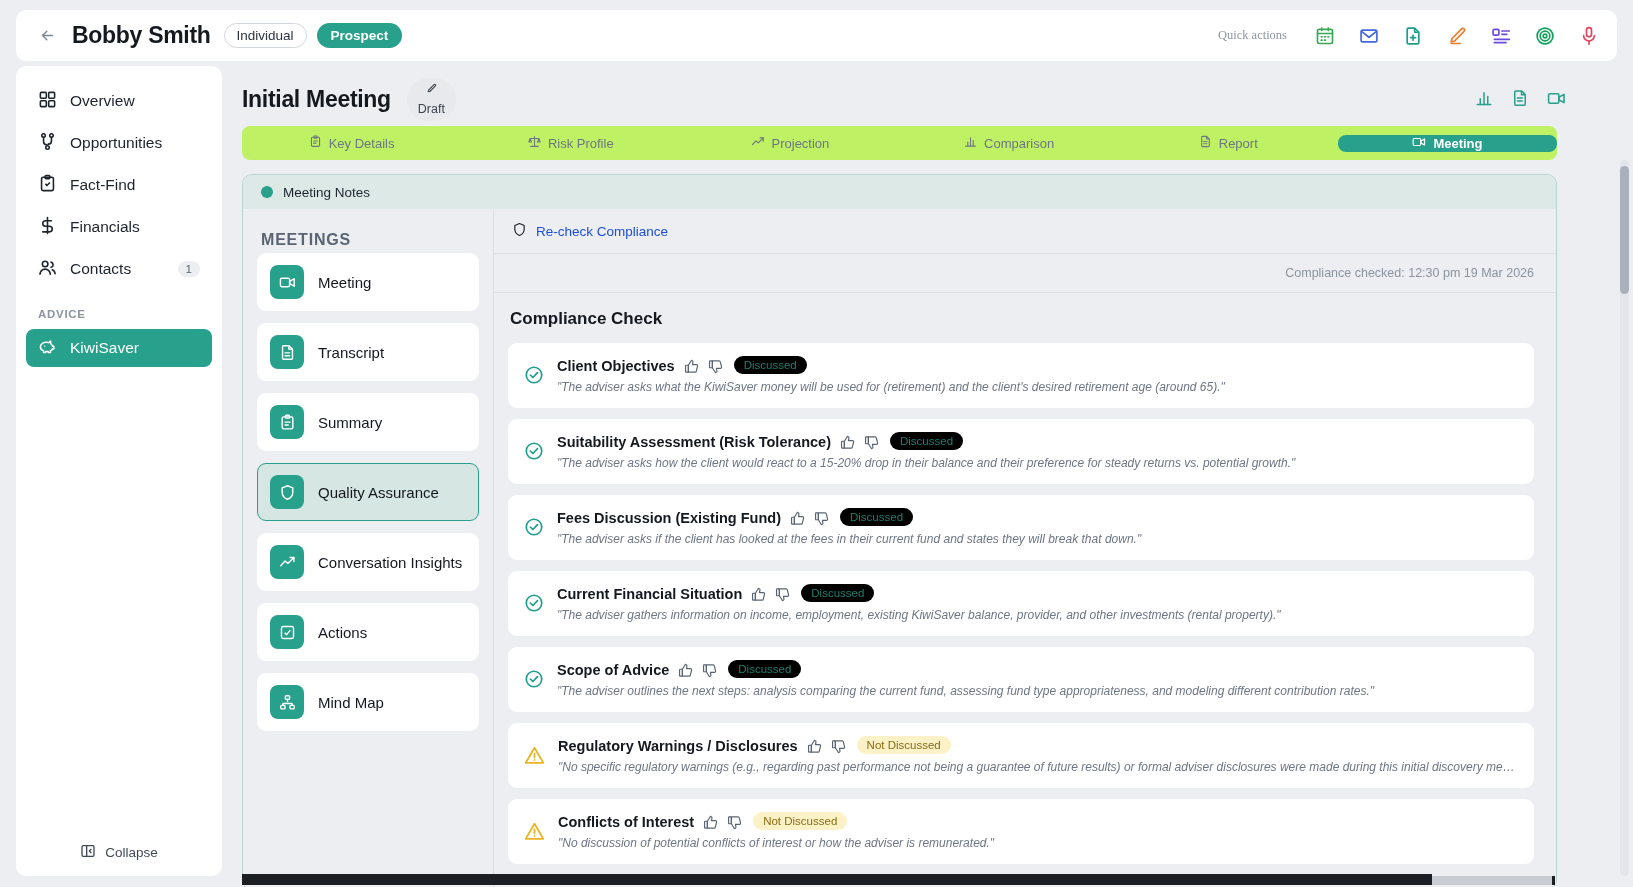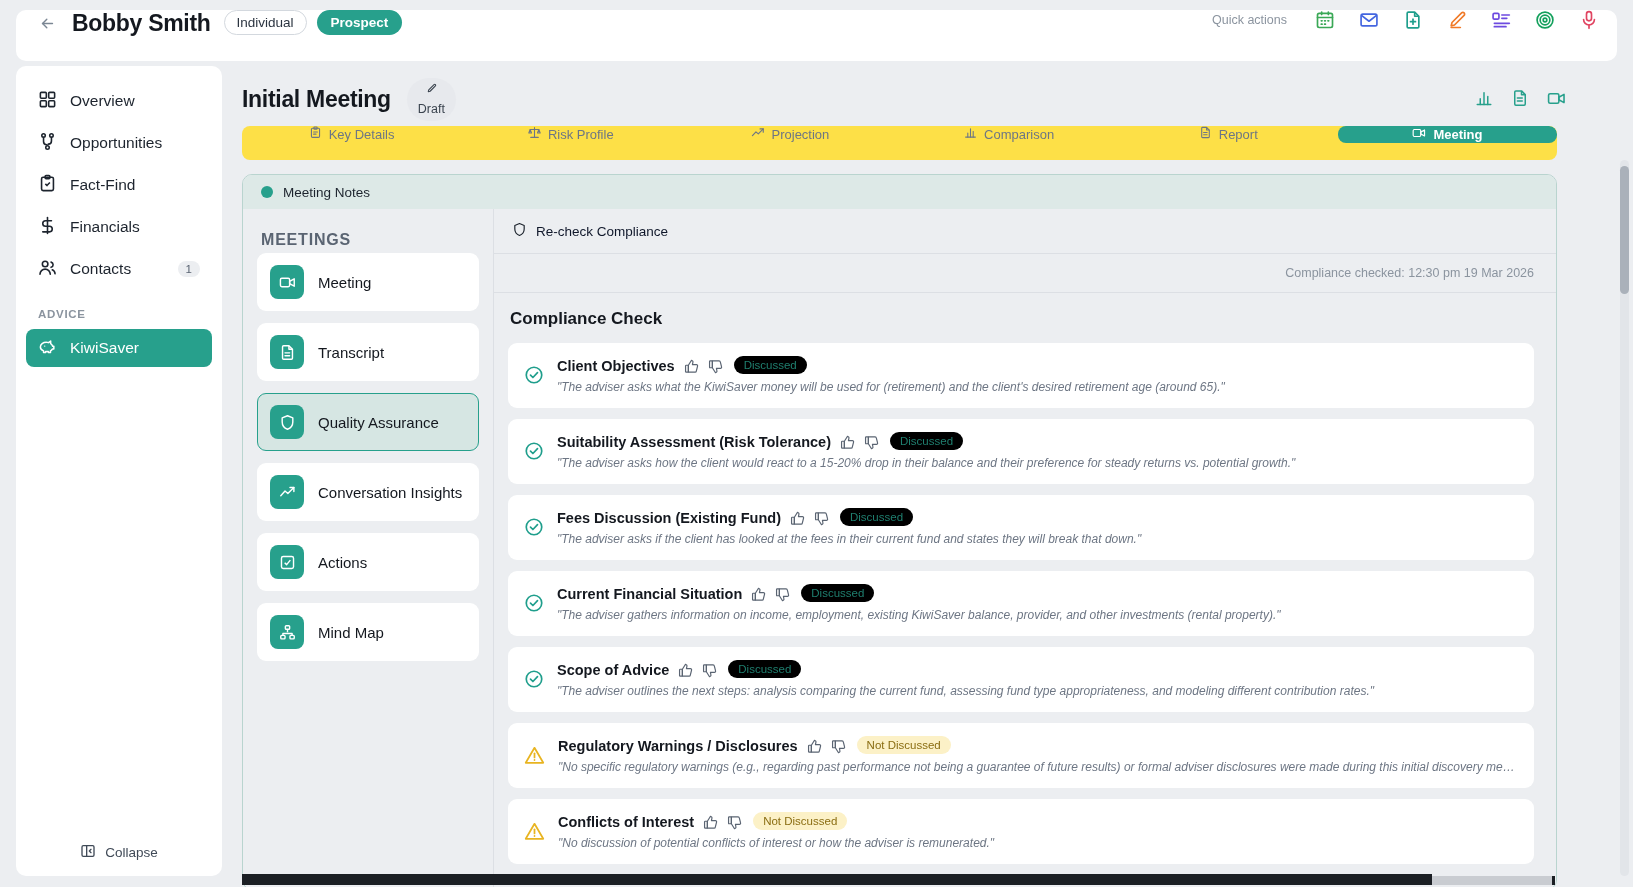--- a/index.html
+++ b/index.html
@@ -8,36 +8,36 @@
     background: #eceef1;
     font-family: "Liberation Sans", sans-serif;
     overflow: hidden;
   }
   .app { position: relative; width: 1633px; height: 887px; }
 
   
   .topbar {
     position: absolute; left: 16px; top: 10px; right: 16px; height: 51px;
     background: #fff; border-radius: 10px;
-    display: flex; align-items: flex-start; padding: 0 18px;
+    display: flex; align-items: center; padding: 0 18px;
   }
   .back-btn {
     width: 26px; height: 26px; display: flex; align-items: center; justify-content: center;
     color: #7b8794; font-size: 19px; cursor: pointer; margin-right: 12px;
   }
   .client-name { font-size: 23px; font-weight: bold; color: #14181f; letter-spacing: -0.3px; }
   .pill-outline {
     margin-left: 13px; border: 1px solid #d3d8de; border-radius: 999px;
     padding: 4px 12px; font-size: 13.5px; color: #2b3440; background: #fff;
   }
   .pill-solid {
     margin-left: 10px; background: #27a08c; color: #fff; border-radius: 999px;
     padding: 5px 14px; font-size: 13.5px; font-weight: 600;
   }
-  .quick-wrap { margin-left: auto; display: flex; align-items: center; gap: 24px; }
+  .quick-wrap { margin-left: auto; display: flex; align-items: center; gap: 24px; font-family: Liberation Serif, serif; }
   .quick-label { font-size: 12.5px; color: #8b949f; margin-right: 4px; }
   .qicon { width: 20px; height: 20px; display: block; cursor: pointer; }
 
   
   .sidebar {
     position: absolute; left: 16px; top: 66px; width: 206px; height: 810px;
     background: #fff; border-radius: 10px; padding: 16px 10px 0 10px;
     display: flex; flex-direction: column;
   }
   .nav-item {
@@ -67,22 +67,22 @@
   .page-head { display: flex; align-items: center; padding: 12px 22px 0 4px; height: 54px; }
   .page-title { font-size: 23px; font-weight: bold; color: #14181f; letter-spacing: -0.3px; }
   .draft-chip {
     margin-left: 16px; background: #e7e9ed; color: #3b444f; border-radius: 999px;
     font-size: 12.5px; padding: 5px 11px; display: flex; align-items: center; gap: 5px; flex-direction: column;
   }
   .head-icons { margin-left: auto; display: flex; align-items: center; gap: 16px; padding-right: 44px; }
 
   
   .tabs {
-    margin: 6px 22px 0 4px; height: 34px; background: #fde047; border-radius: 8px;
-    display: flex; align-items: flex-start; overflow: hidden; margin-right: 76px;
+    margin: 6px 22px 0 4px; height: 34px; background: #bef264; border-radius: 8px;
+    display: flex; align-items: center; overflow: hidden; margin-right: 76px;
   }
   .tab {
     flex: 1; display: flex; align-items: center; justify-content: center; gap: 7px;
     font-size: 13px; color: #6d7684; cursor: pointer; border-radius: 8px;
   }
   .tab.active { background: #27a08c; color: #fff; font-weight: 600; }
 
   
   .notes-panel {
     margin: 14px 22px 0 4px; margin-right: 76px;
@@ -111,21 +111,21 @@
   .meet-ico {
     width: 34px; height: 34px; border-radius: 8px; background: #27a08c;
     display: flex; align-items: center; justify-content: center; flex: 0 0 auto;
   }
   .meet-name { font-size: 15px; color: #14181f; }
 
   
   .comp-col { flex: 1; min-width: 0; background: #eceef1; display: flex; flex-direction: column; }
   .recheck-bar {
     height: 44px; border-left: 1px solid #dcdfe4; display: flex; align-items: center;
-    padding: 0 18px; gap: 9px; font-size: 13.5px; color: #0f172a; cursor: pointer;
+    padding: 0 18px; gap: 9px; font-size: 13.5px; color: #1d4ed8; cursor: pointer;
   }
   .checked-bar {
     height: 40px; border-top: 1px solid #dcdfe4; border-bottom: 1px solid #dcdfe4;
     border-left: 1px solid #dcdfe4;
     display: flex; align-items: center; justify-content: flex-end;
     padding-right: 22px; font-size: 12.5px; color: #8b949f;
   }
   .comp-scroll { flex: 1; overflow: hidden; padding: 16px 22px 0 14px; border-left: 1px solid #dcdfe4; }
   .comp-title { font-size: 17px; font-weight: bold; color: #14181f; margin: 0 0 14px 2px; }
 
@@ -471,20 +471,31 @@
               <svg width="17" height="17" viewBox="0 0 24 24" fill="none" stroke="#fff" stroke-width="2" stroke-linejoin="round">
                   <path d="M14 2.5H6.5A1.5 1.5 0 0 0 5 4v16a1.5 1.5 0 0 0 1.5 1.5h11A1.5 1.5 0 0 0 19 20V7.5z"></path>
                   <polyline points="14 2.5 14 7.5 19 7.5"></polyline>
                   <line x1="8.5" y1="12.5" x2="15" y2="12.5" stroke-linecap="round"></line>
                   <line x1="8.5" y1="16.5" x2="15" y2="16.5" stroke-linecap="round"></line>
                 </svg>
             </span>
             <span class="meet-name">Transcript</span>
           </div>
 
+          <div class="meet-card">
+            <span class="meet-ico">
+              <svg width="17" height="17" viewBox="0 0 24 24" fill="none" stroke="#fff" stroke-width="2" stroke-linejoin="round">
+                  <rect x="4.5" y="4" width="15" height="17" rx="2"></rect>
+                  <rect x="9" y="1.8" width="6" height="4" rx="1.2"></rect>
+                  <line x1="8.5" y1="11.5" x2="15.5" y2="11.5" stroke-linecap="round"></line>
+                  <line x1="8.5" y1="15.5" x2="13" y2="15.5" stroke-linecap="round"></line>
+                </svg>
+            </span>
+            <span class="meet-name">Summary</span>
+          </div>
 
           <div class="meet-card active">
             <span class="meet-ico">
               <svg width="17" height="17" viewBox="0 0 24 24" fill="none" stroke="#fff" stroke-width="2" stroke-linejoin="round">
                   <path d="M12 2.5 4.5 5.6v5.6c0 4.6 3.1 8.7 7.5 10.3 4.4-1.6 7.5-5.7 7.5-10.3V5.6z"></path>
                 </svg>
             </span>
             <span class="meet-name">Quality Assurance</span>
           </div>
 

